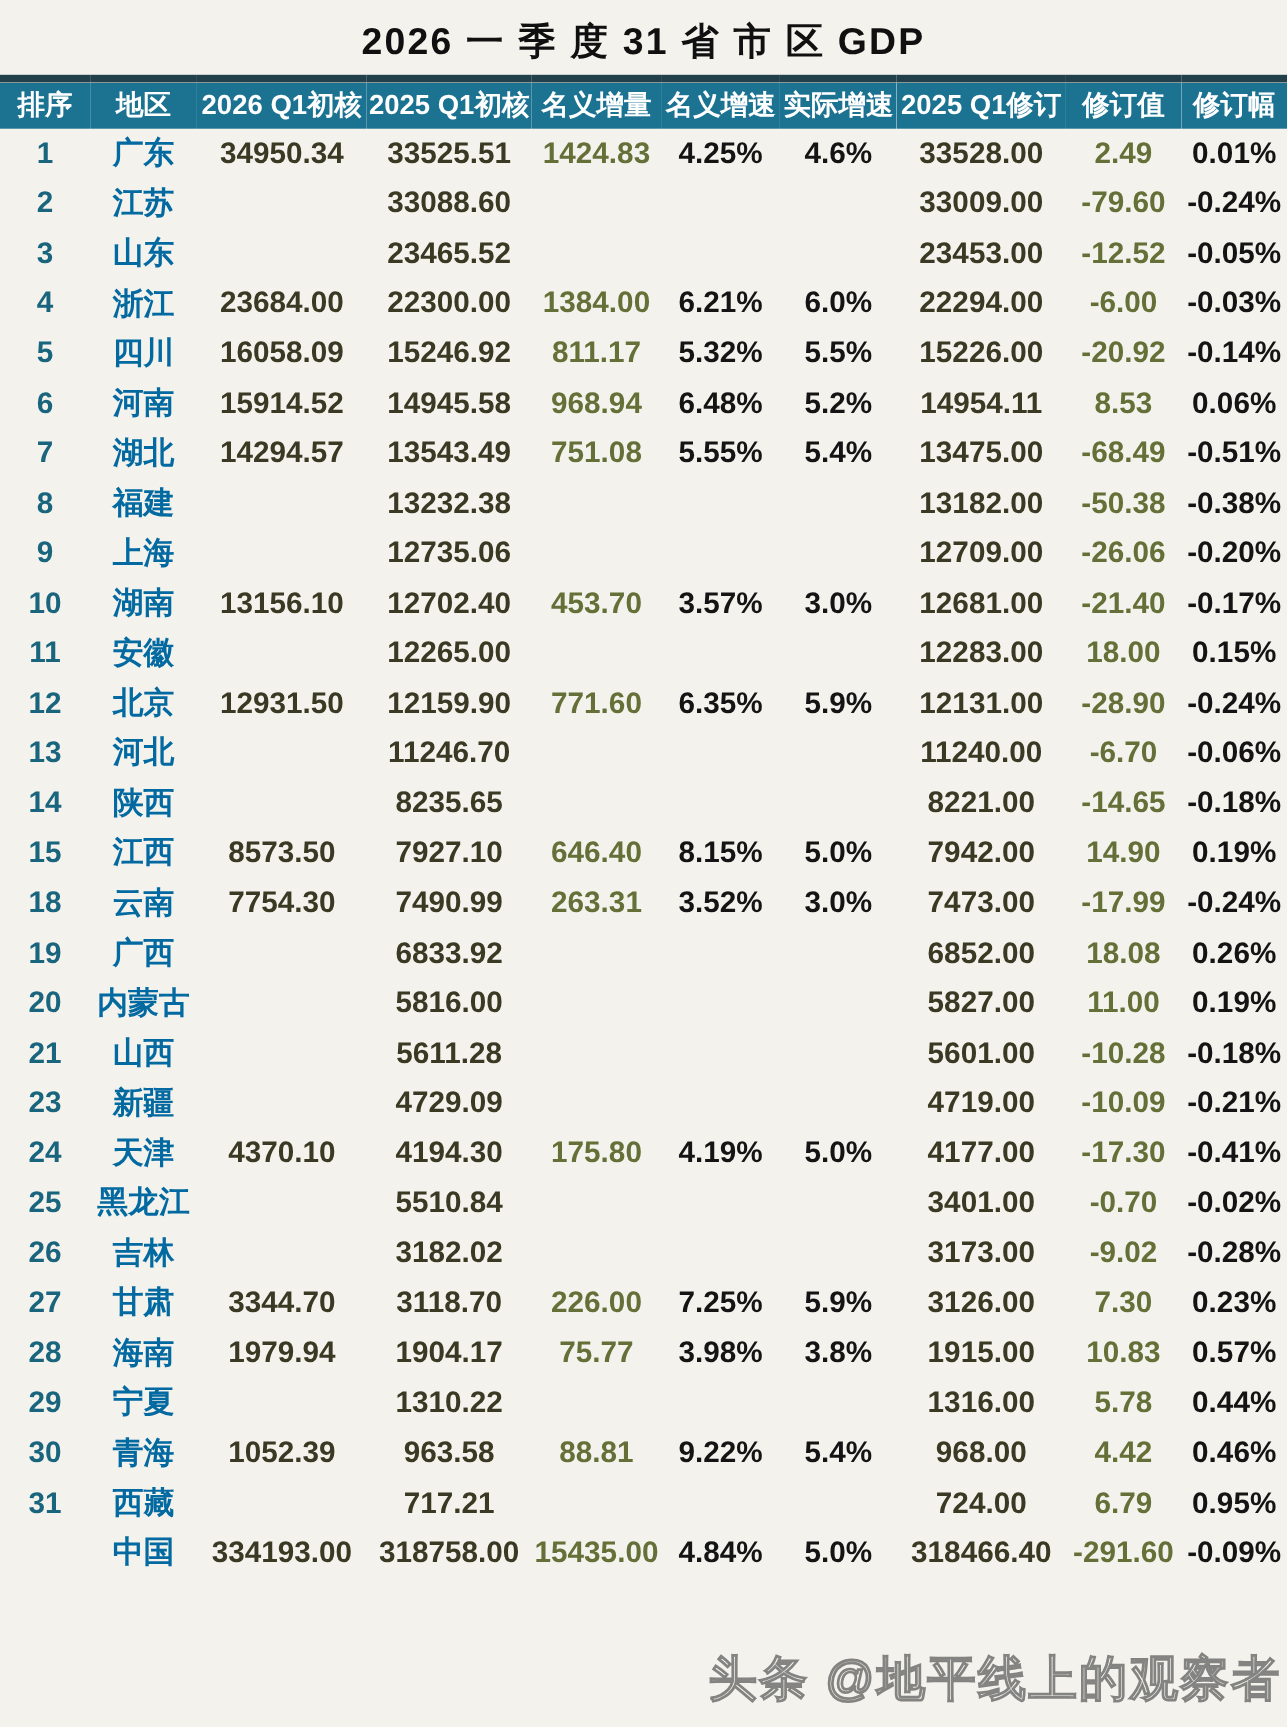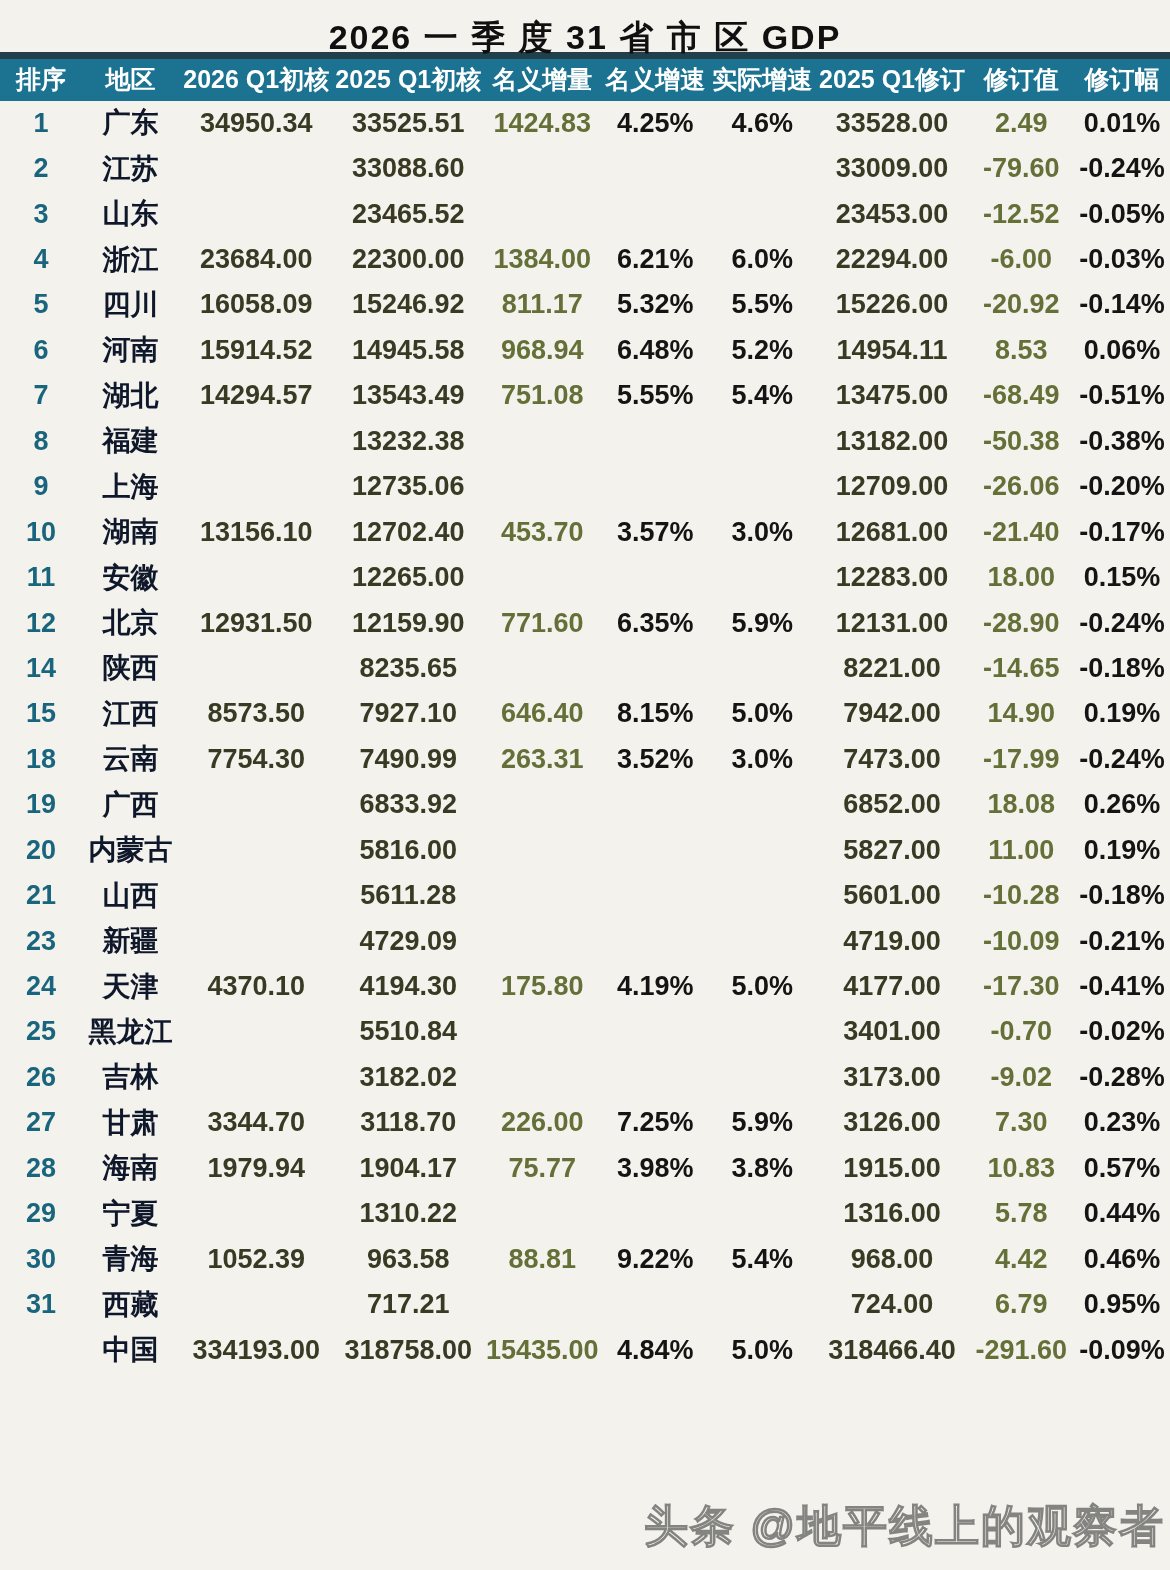--- a/index.html
+++ b/index.html
@@ -11,21 +11,21 @@
     overflow: hidden;
     position: relative;
   }
   .page-title {
     text-align: center;
     font-size: 34px;
     font-weight: bold;
     color: #101010;
     letter-spacing: 2px;
     padding: 15px 0 13px 0;
-    height: 52px;
+    height: 68px;
   }
   table.gdp-table {
     width: 1170px;
     border-collapse: collapse;
     table-layout: fixed;
   }
   thead th {
     background: #1b7291;
     border-top: 7px solid #22404c;
     color: #ffffff;
@@ -41,21 +41,21 @@
   tbody td {
     font-size: 27px;
     font-weight: bold;
     text-align: center;
     vertical-align: middle;
     padding: 0;
     white-space: nowrap;
     overflow: hidden;
   }
   td.rank   { color: #1a657e; }
-  td.region { color: #0f172a; font-size: 28px; }
+  td.region { color: #0369a1; font-size: 28px; }
   td.gdp    { color: #3a3a24; }
   td.delta  { color: #657038; }
   td.pct    { color: #141414; }
   .watermark {
     position: absolute;
     right: 5px;
     bottom: 14px;
     font-size: 44px;
     font-weight: normal;
     letter-spacing: 2px;
@@ -236,20 +236,32 @@
         <td class="gdp">12931.50</td>
         <td class="gdp">12159.90</td>
         <td class="delta">771.60</td>
         <td class="pct">6.35%</td>
         <td class="pct">5.9%</td>
         <td class="gdp">12131.00</td>
         <td class="delta">-28.90</td>
         <td class="pct">-0.24%</td>
       </tr>
       <tr>
+        <td class="rank">13</td>
+        <td class="region">河北</td>
+        <td class="gdp"></td>
+        <td class="gdp">11246.70</td>
+        <td class="delta"></td>
+        <td class="pct"></td>
+        <td class="pct"></td>
+        <td class="gdp">11240.00</td>
+        <td class="delta">-6.70</td>
+        <td class="pct">-0.06%</td>
+      </tr>
+      <tr>
         <td class="rank">14</td>
         <td class="region">陕西</td>
         <td class="gdp"></td>
         <td class="gdp">8235.65</td>
         <td class="delta"></td>
         <td class="pct"></td>
         <td class="pct"></td>
         <td class="gdp">8221.00</td>
         <td class="delta">-14.65</td>
         <td class="pct">-0.18%</td>

